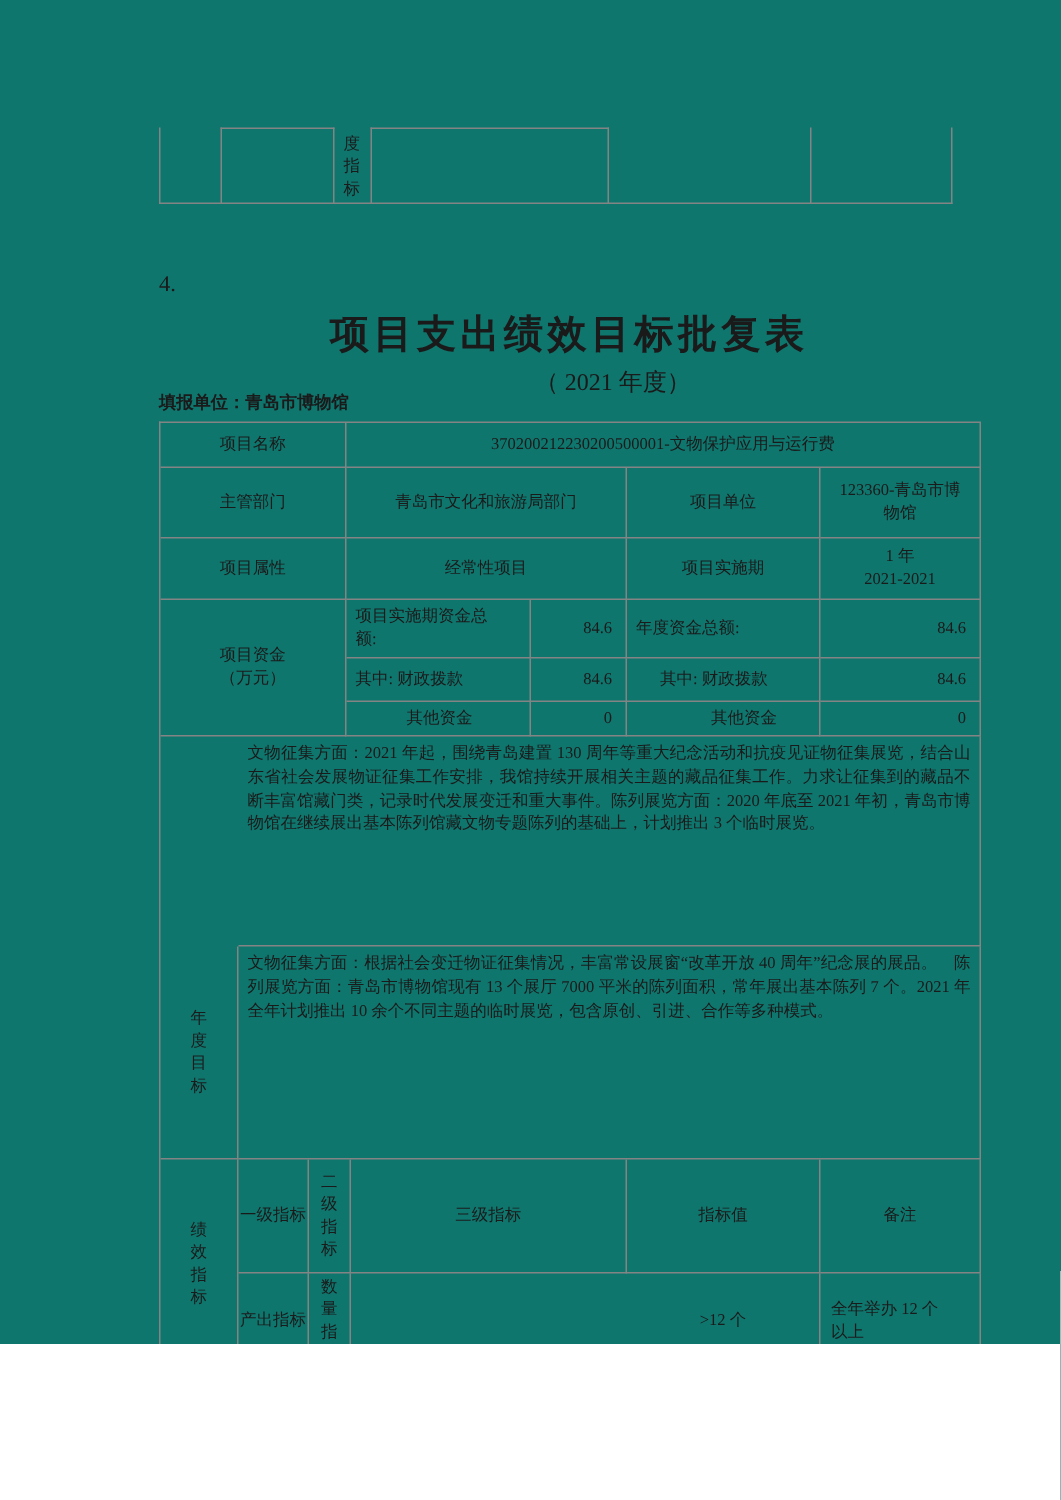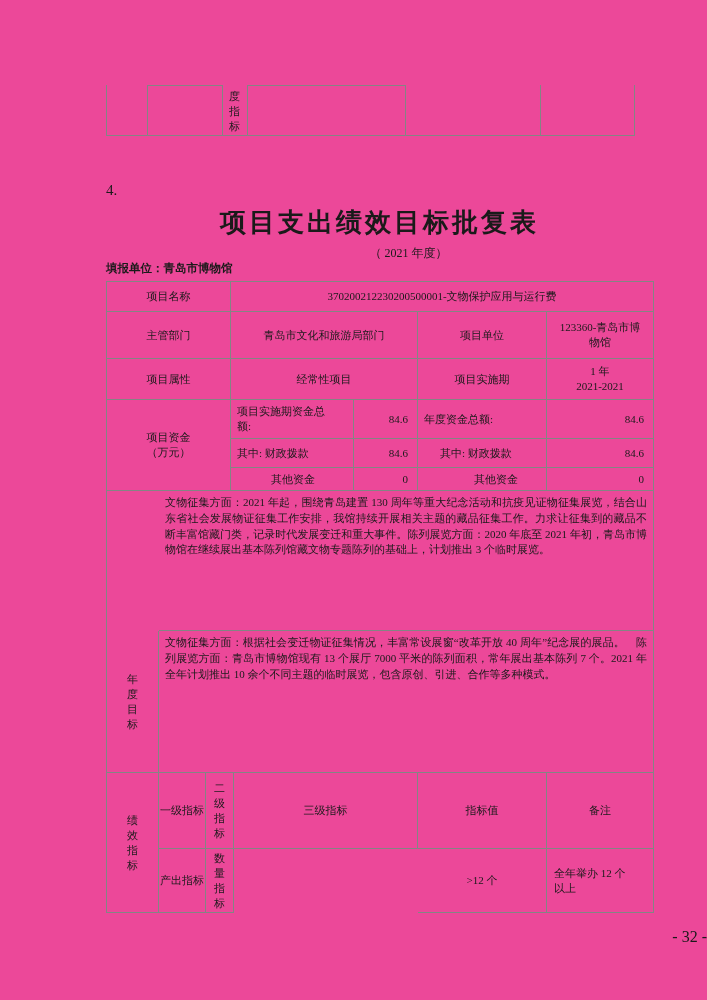--- a/index.html
+++ b/index.html
@@ -1,27 +1,27 @@
 <!DOCTYPE html>
 <html><head>
 <meta charset="utf-8">
 <style>
   html,body{margin:0;padding:0;background:#ffffff;}
-  .page{position:relative;width:707px;height:1000px;background:#ec4899;overflow:hidden;
+  .page{position:relative;width:707px;height:896px;background:#0f766e;overflow:hidden;
         font-family:"Liberation Serif","DejaVu Serif",serif;color:#1a1a1a;}
   
   .fline{position:absolute;background:#848484;}
   .fragcell{position:absolute;display:flex;align-items:center;justify-content:center;}
   
   .sec-num{position:absolute;left:106px;top:182px;font-size:15px;}
   .doc-title{position:absolute;left:106px;top:205px;width:547px;text-align:center;
              font-family:"Liberation Sans","DejaVu Sans",sans-serif;font-weight:bold;
              font-size:26px;letter-spacing:3px;}
   .doc-subtitle{position:absolute;left:106px;top:245px;width:547px;text-align:center;
-                padding-left:58px;box-sizing:border-box;font-size:12px;}
+                padding-left:58px;box-sizing:border-box;font-size:16px;}
   .report-unit{position:absolute;left:106px;top:261px;font-size:11.5px;font-weight:bold;}
   
   .maintable{position:absolute;left:106px;top:281px;width:548px;height:632px;
              border-top:1px solid #848484;border-left:1px solid #848484;box-sizing:border-box;}
   .cell{position:absolute;box-sizing:border-box;border-right:1px solid #848484;
         border-bottom:1px solid #848484;display:flex;align-items:center;justify-content:center;
         text-align:center;font-size:11px;line-height:15px;}
   .cell.left{justify-content:flex-start;text-align:left;padding-left:6px;}
   .cell.right{justify-content:flex-end;text-align:right;padding-right:9px;}
   .cell.pre{white-space:pre-line;}

